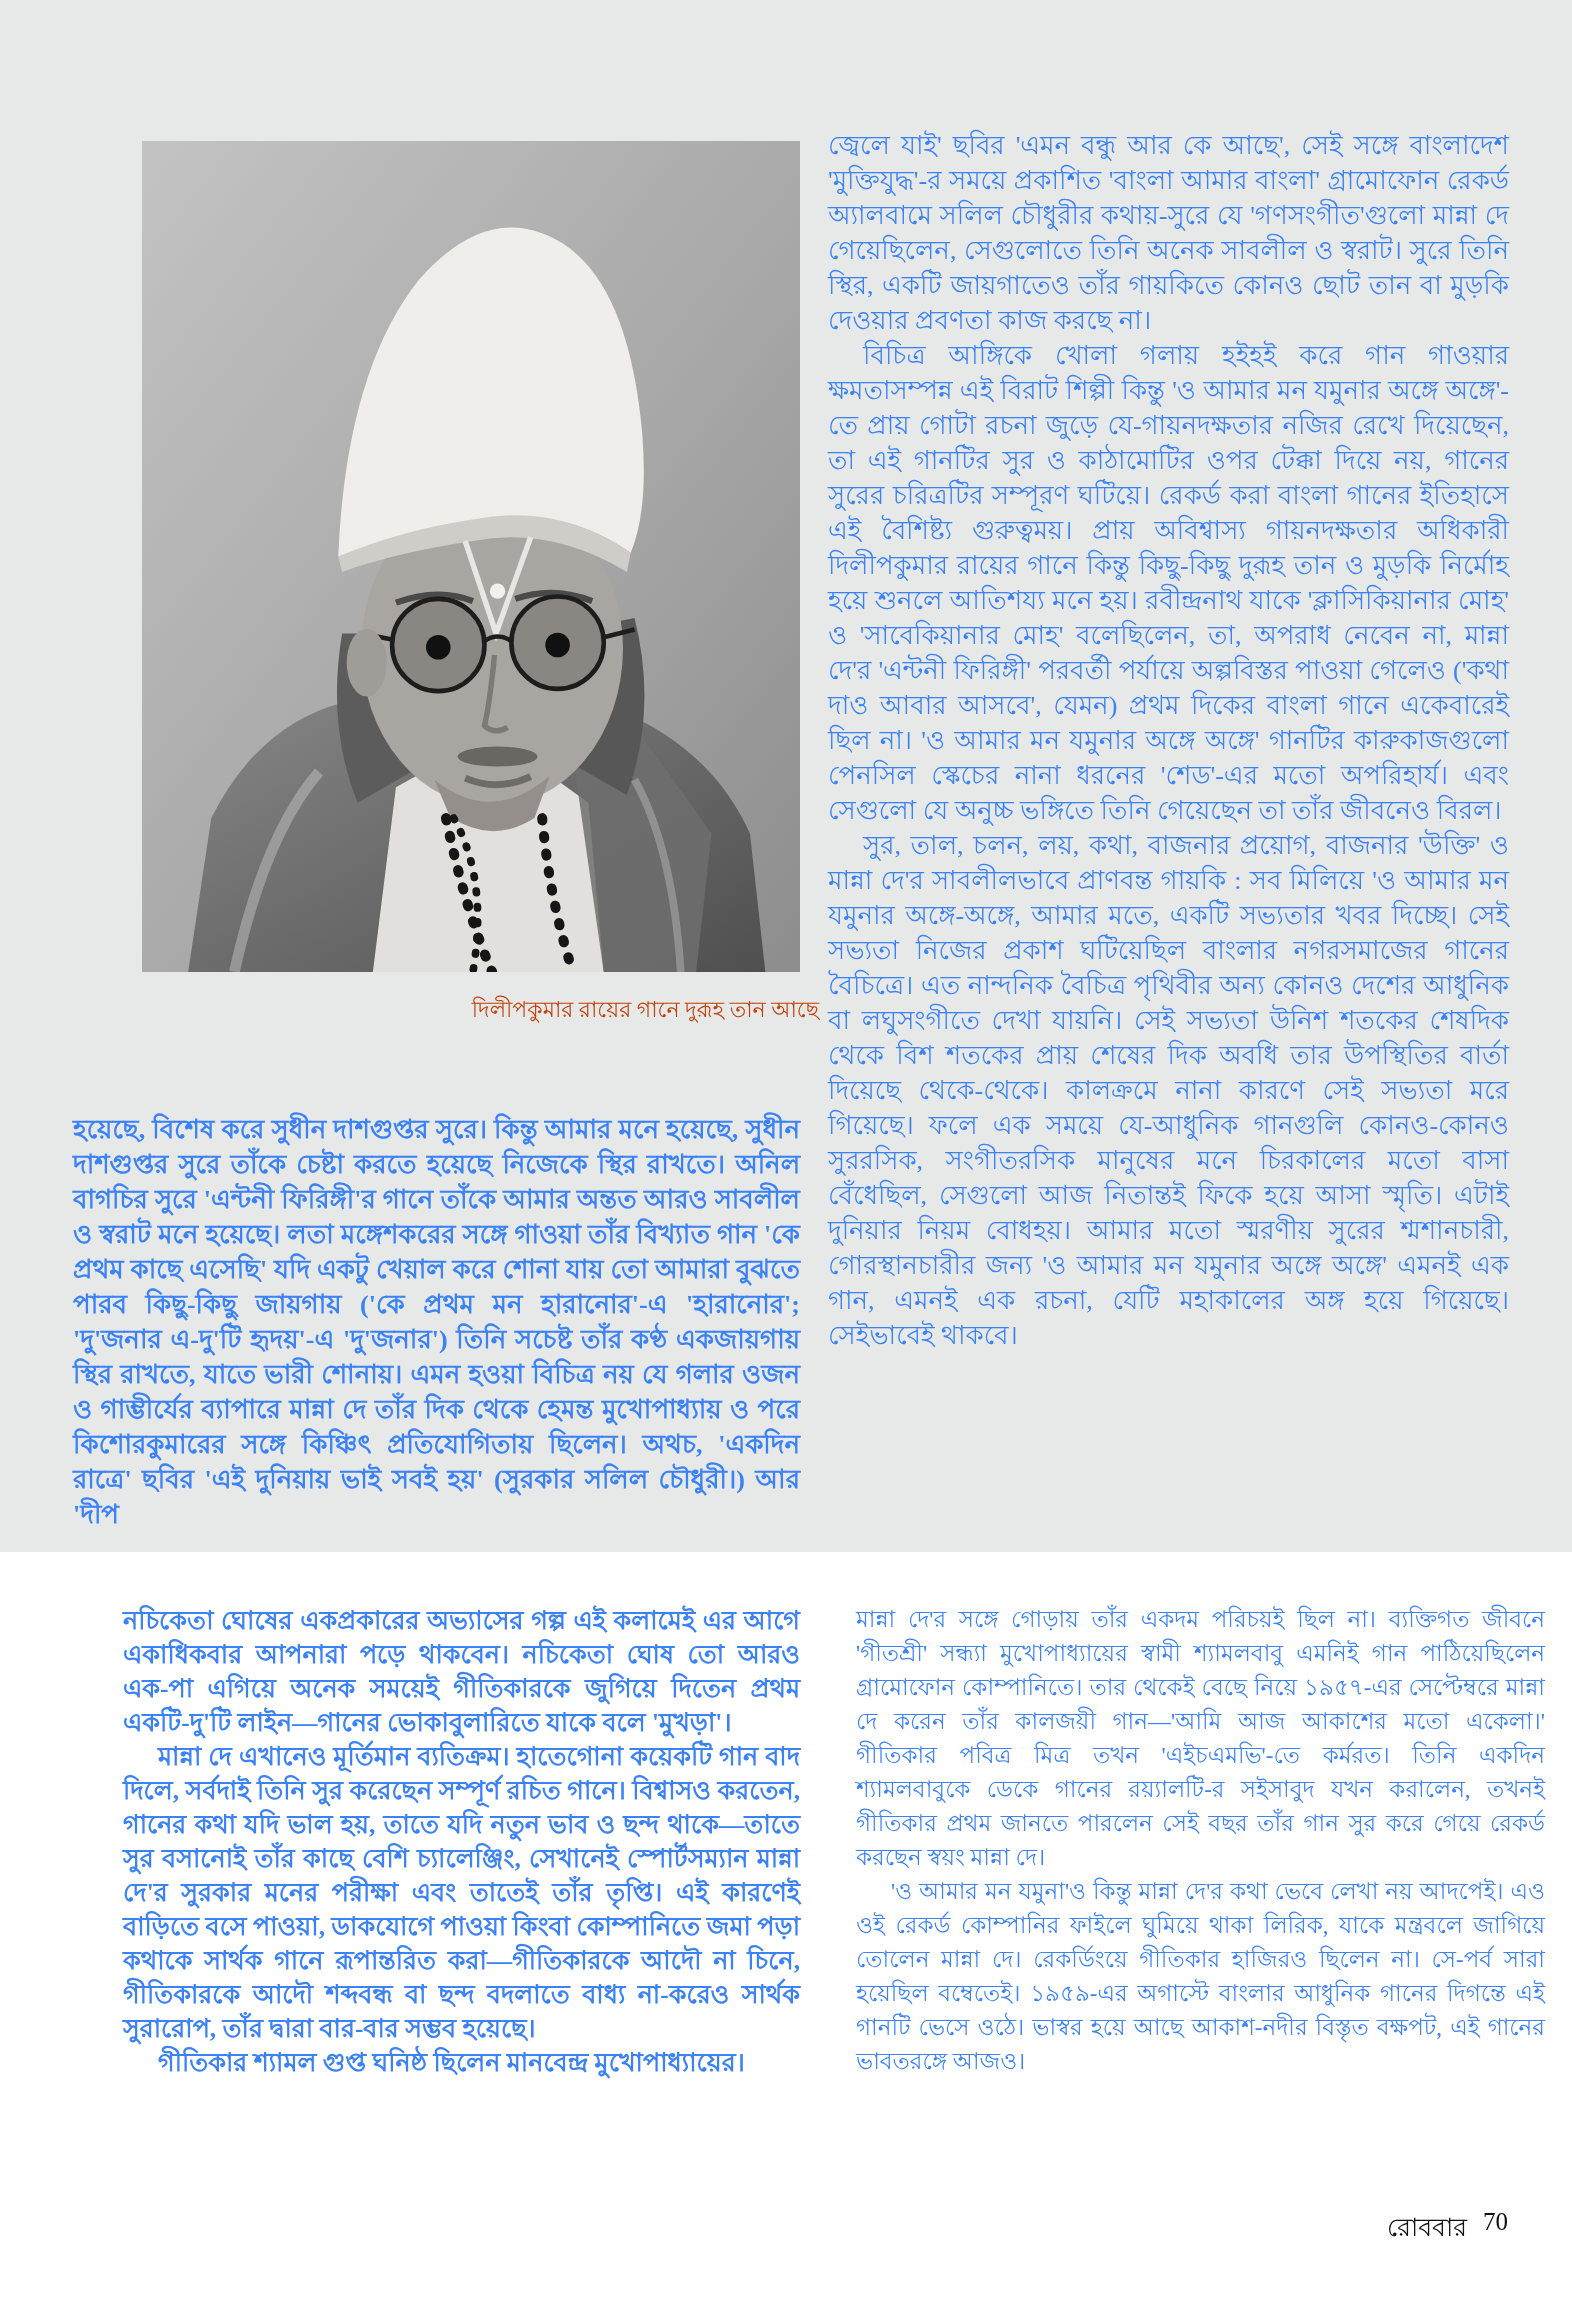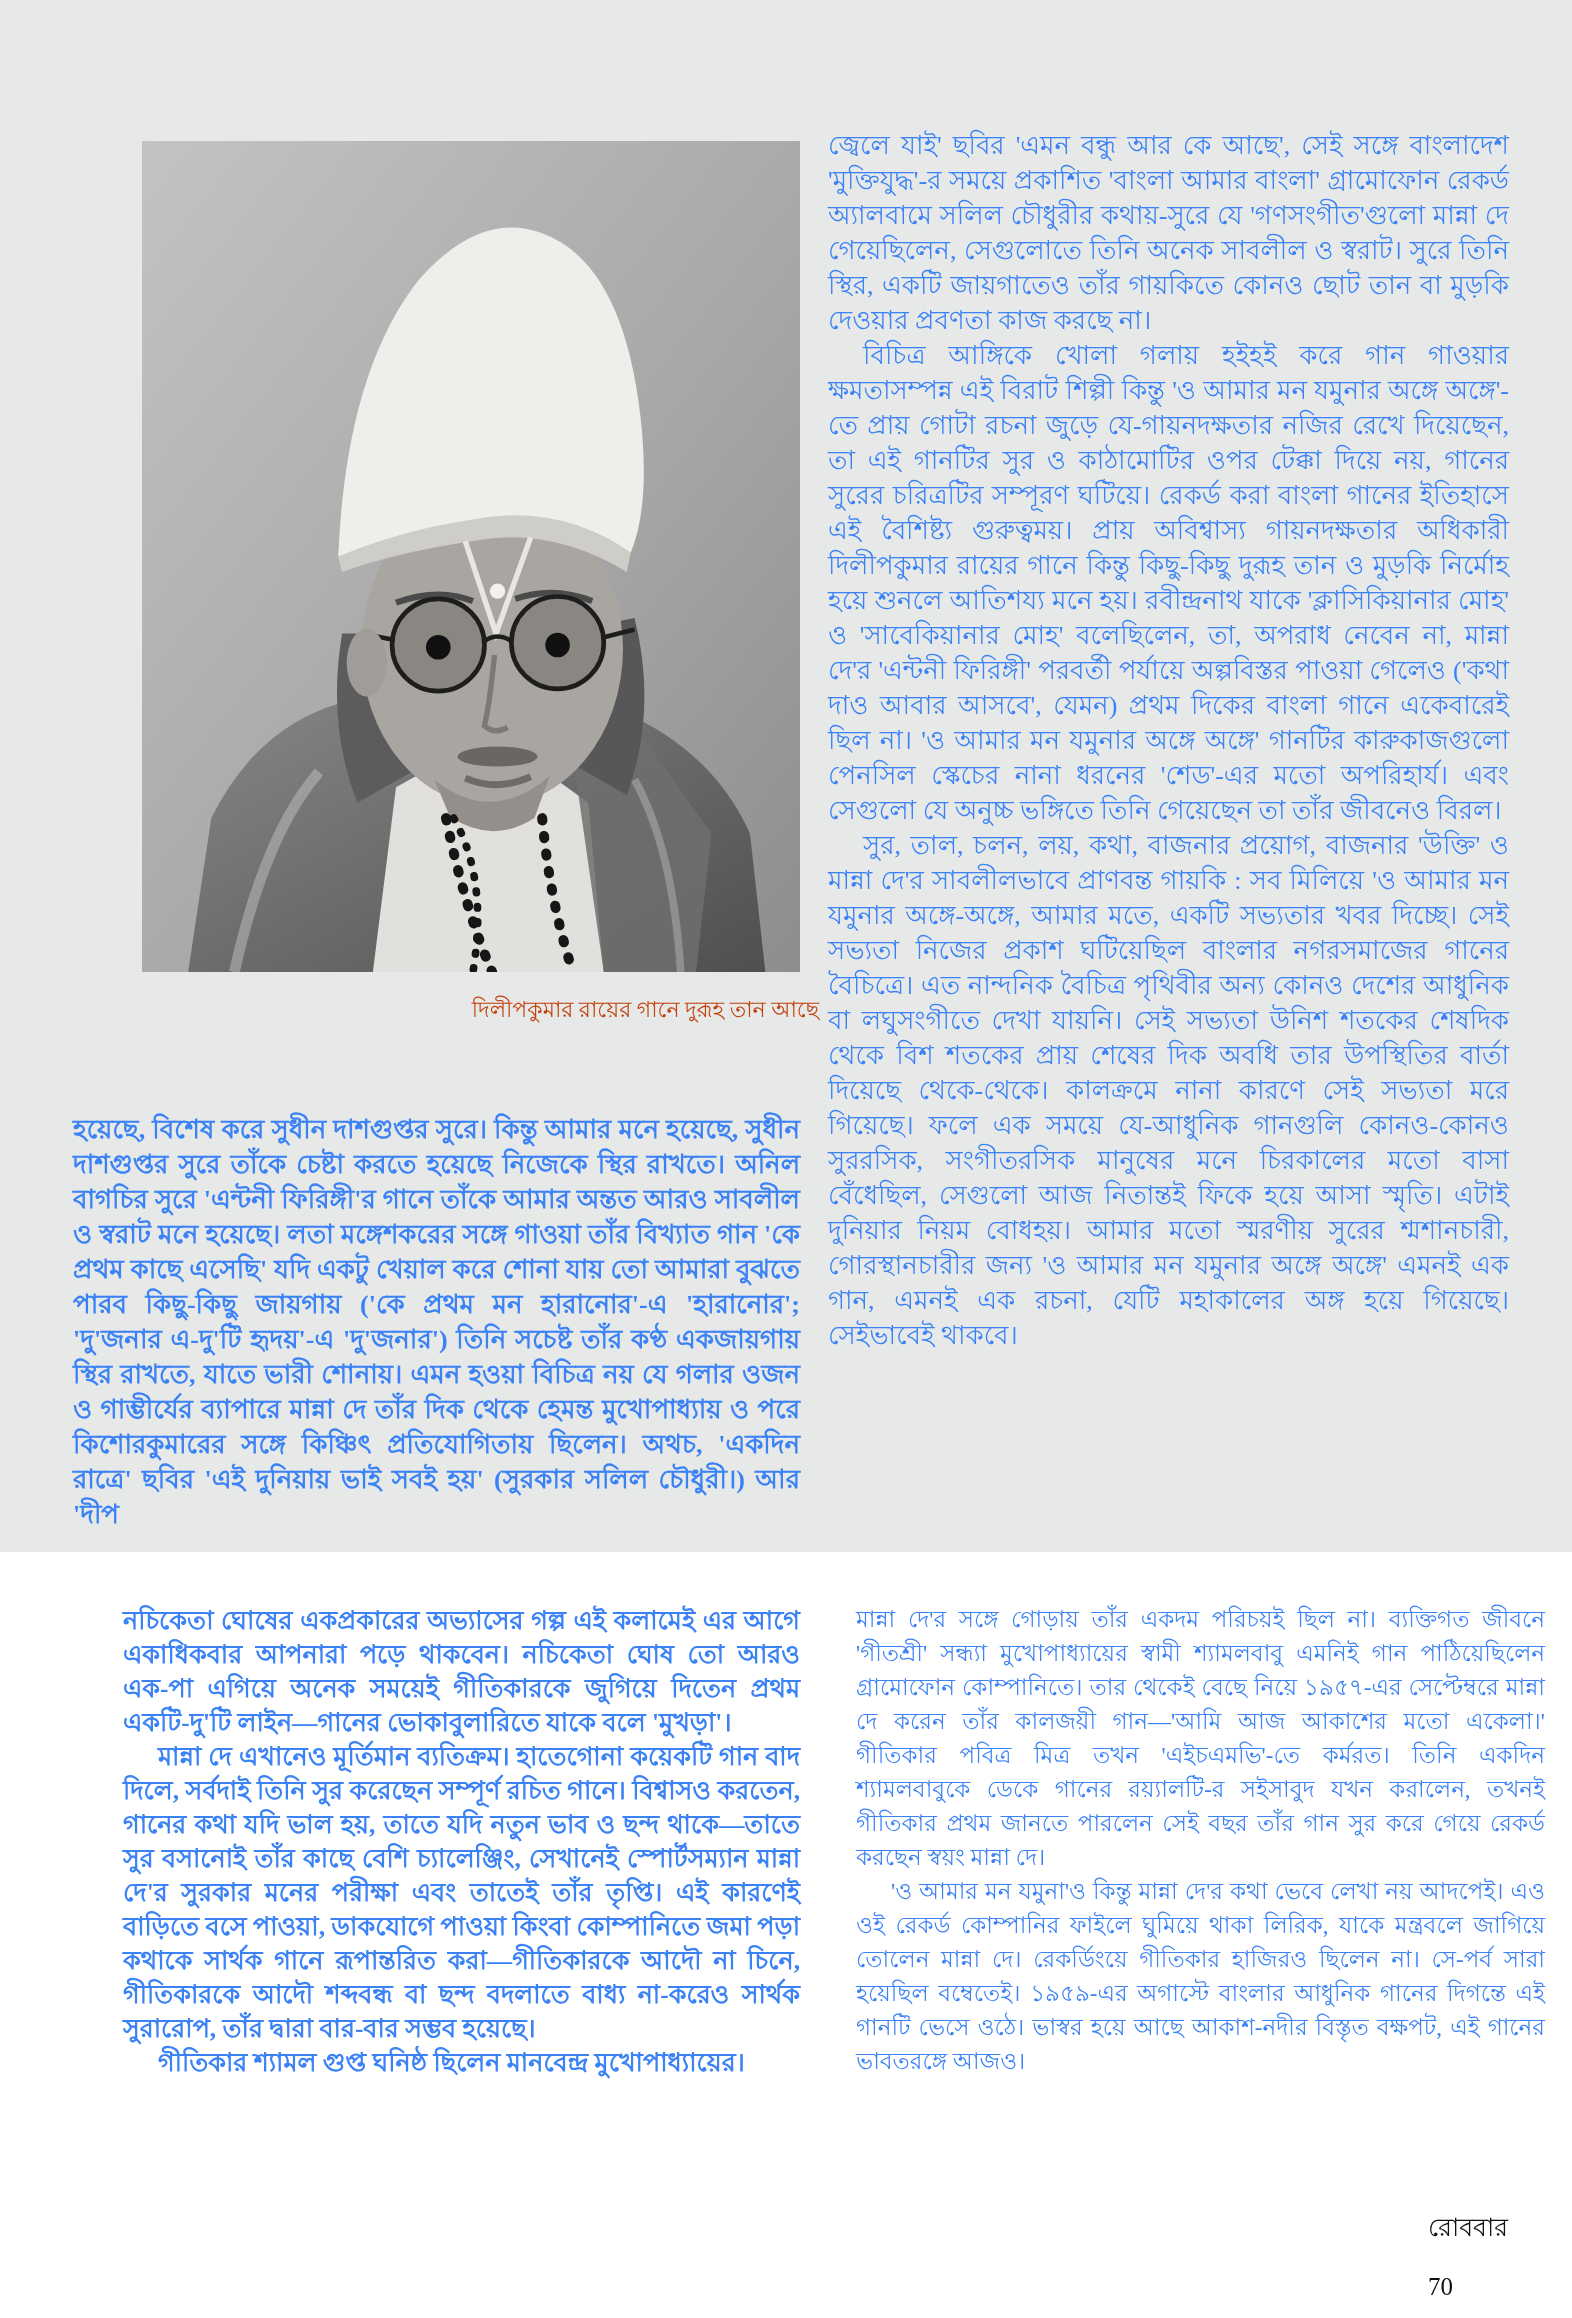--- a/index.html
+++ b/index.html
@@ -11,21 +11,21 @@
   .caption{position:absolute;left:142px;top:996px;width:677px;text-align:right;
            font-size:22px;line-height:28px;color:#c2410c;}
   .col{position:absolute;font-size:26px;line-height:35px;color:#3b82f6;}
   .col-top-left{left:73px;top:1112px;width:727px;font-weight:bold;}
   .col-top-right{left:828px;top:128px;width:681px;}
   .col-bottom-left{left:123px;top:1603px;width:677px;font-size:25.4px;line-height:34px;font-weight:bold;}
   .col-bottom-right{left:828px;top:1603px;width:689px;font-size:23px;line-height:34px;margin-left:28px;}
   .para{margin:0;text-align:justify;}
   .para.indent{text-indent:35px;}
   .footer{position:absolute;right:65px;top:2208px;font-size:25px;color:#101010;
-          display:flex;gap:22px;flex-direction:column;}
+          display:flex;gap:16px;}
 </style>
 </head>
 <body>
 
 <div class="page">
 
   <div class="top-section"></div>
 
   <div class="photo-frame">
     <svg viewBox="0 0 855 1080" preserveAspectRatio="none">

